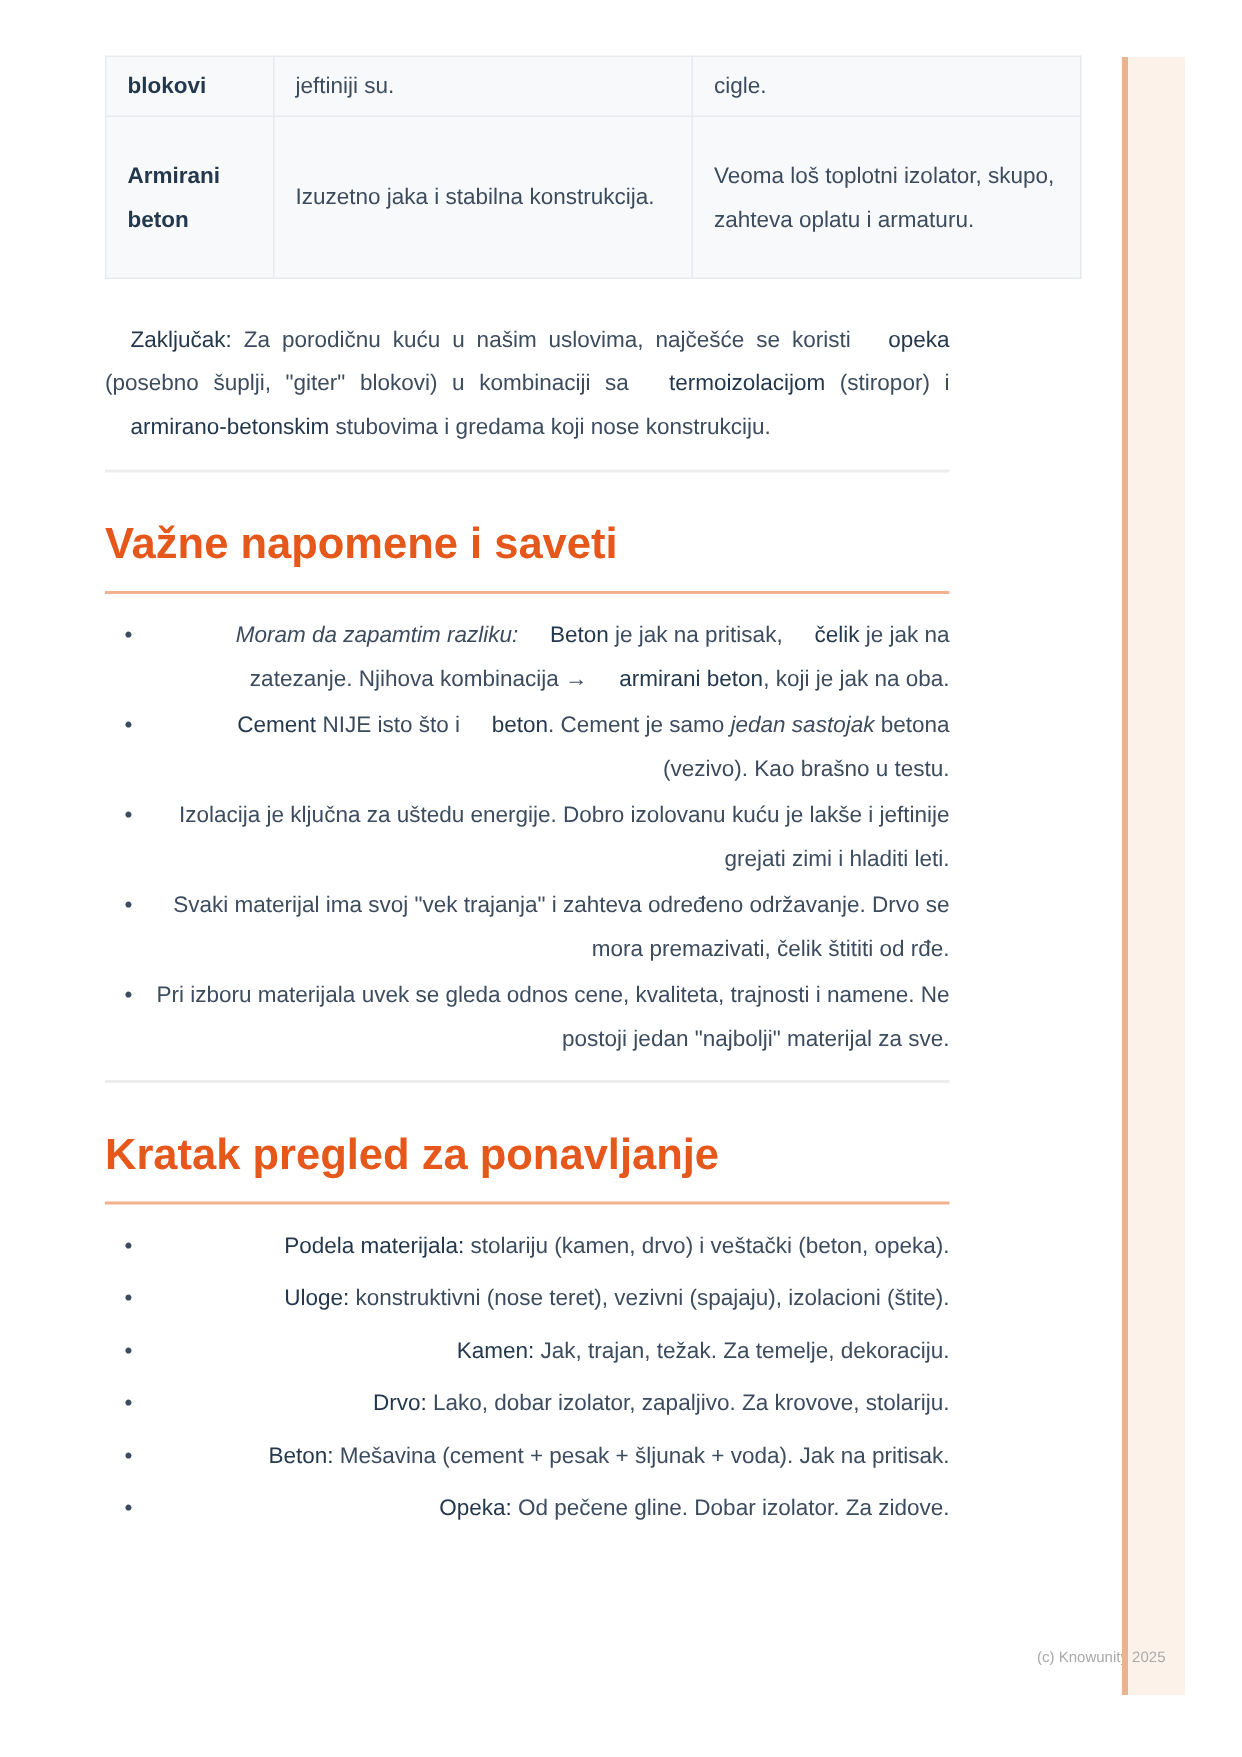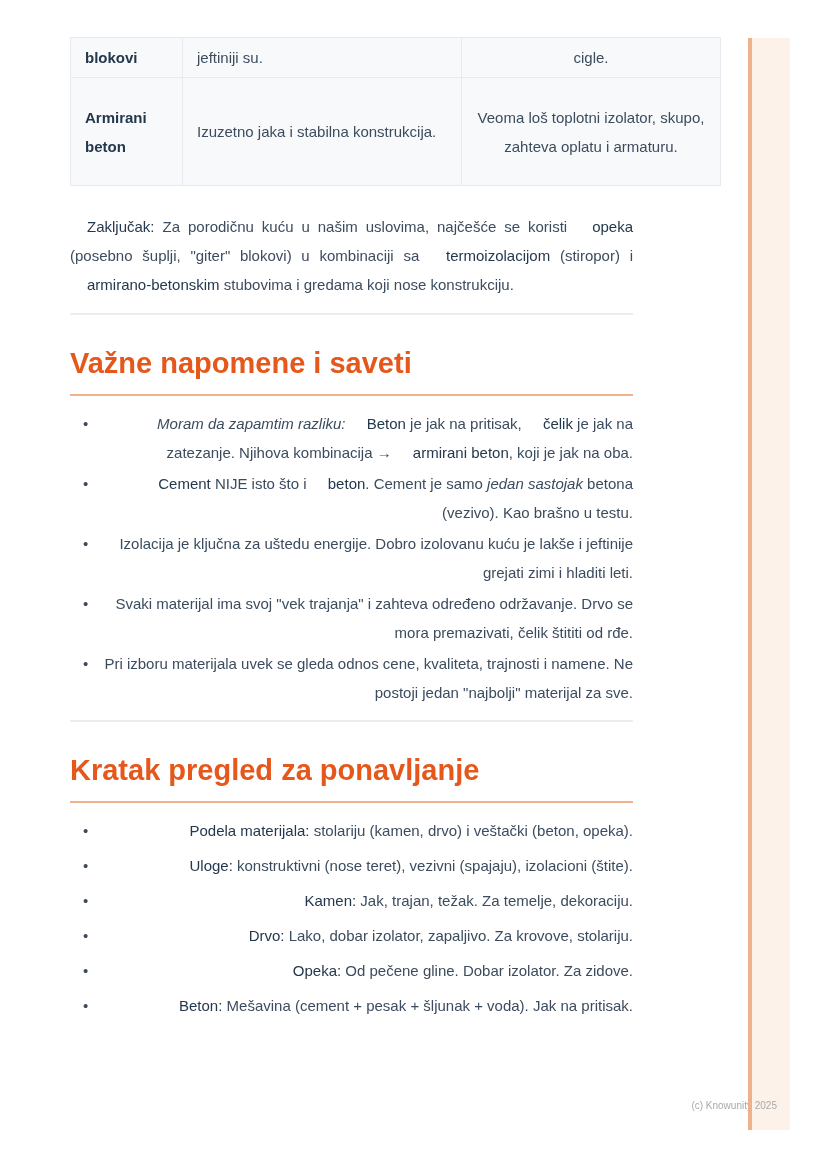--- a/index.html
+++ b/index.html
@@ -23,21 +23,21 @@
   .content{position:absolute;left:70px;top:0;width:563px;}
   
   table.materials{border-collapse:collapse;margin-top:37px;width:563px;font-size:15px;table-layout:fixed;}
   table.materials td{
     border:1px solid var(--table_border);
     vertical-align:middle;line-height:29px;padding:5px 14px 5px 14px;
     word-wrap:break-word;
   }
   td.c1{width:83px;font-weight:700;color:var(--bold_text);padding-left:12px;padding-right:8px;}
   td.c2{width:250px;margin-left:32px;}
-  td.c3{width:230px;text-align:center;}
+  td.c3{width:230px;}
   tr.striped{background:var(--table_stripe_bg);padding-left:43px;}
   tr.r1{height:40px;}
   tr.r2{height:80px;}
   tr.r3{height:108px;}
   
   p.conclusion{margin:26px 0 0;font-size:15px;line-height:29px;text-align:justify;}
   
   .divider{border:none;border-top:2px solid var(--divider);margin:14px 0 0;height:0;}
   .divider.second{margin-top:13px;}
   
@@ -101,19 +101,19 @@
   <hr class="divider second">
 
   <h2 class="section-heading">Kratak pregled za ponavljanje</h2>
   <div class="heading-underline"></div>
 
   <ul class="bullets single">
     <li><span class="rb">Podela materijala:</span><span> stolariju (kamen, drvo) i veštački (beton, opeka).</span></li>
     <li><span class="rb">Uloge:</span><span> konstruktivni (nose teret), vezivni (spajaju), izolacioni (štite).</span></li>
     <li><span class="rb">Kamen:</span><span> Jak, trajan, težak. Za temelje, dekoraciju.</span></li>
     <li><span class="rb">Drvo:</span><span> Lako, dobar izolator, zapaljivo. Za krovove, stolariju.</span></li>
+    <li><span class="rb">Beton:</span><span> Mešavina (cement + pesak + šljunak + voda). Jak na pritisak.</span></li>
     <li><span class="rb">Opeka:</span><span> Od pečene gline. Dobar izolator. Za zidove.</span></li>
-    <li><span class="rb">Beton:</span><span> Mešavina (cement + pesak + šljunak + voda). Jak na pritisak.</span></li>
   </ul>
 
 </div>
 
 <div class="footer">(c) Knowunity 2025</div>
 
 </body></html>

